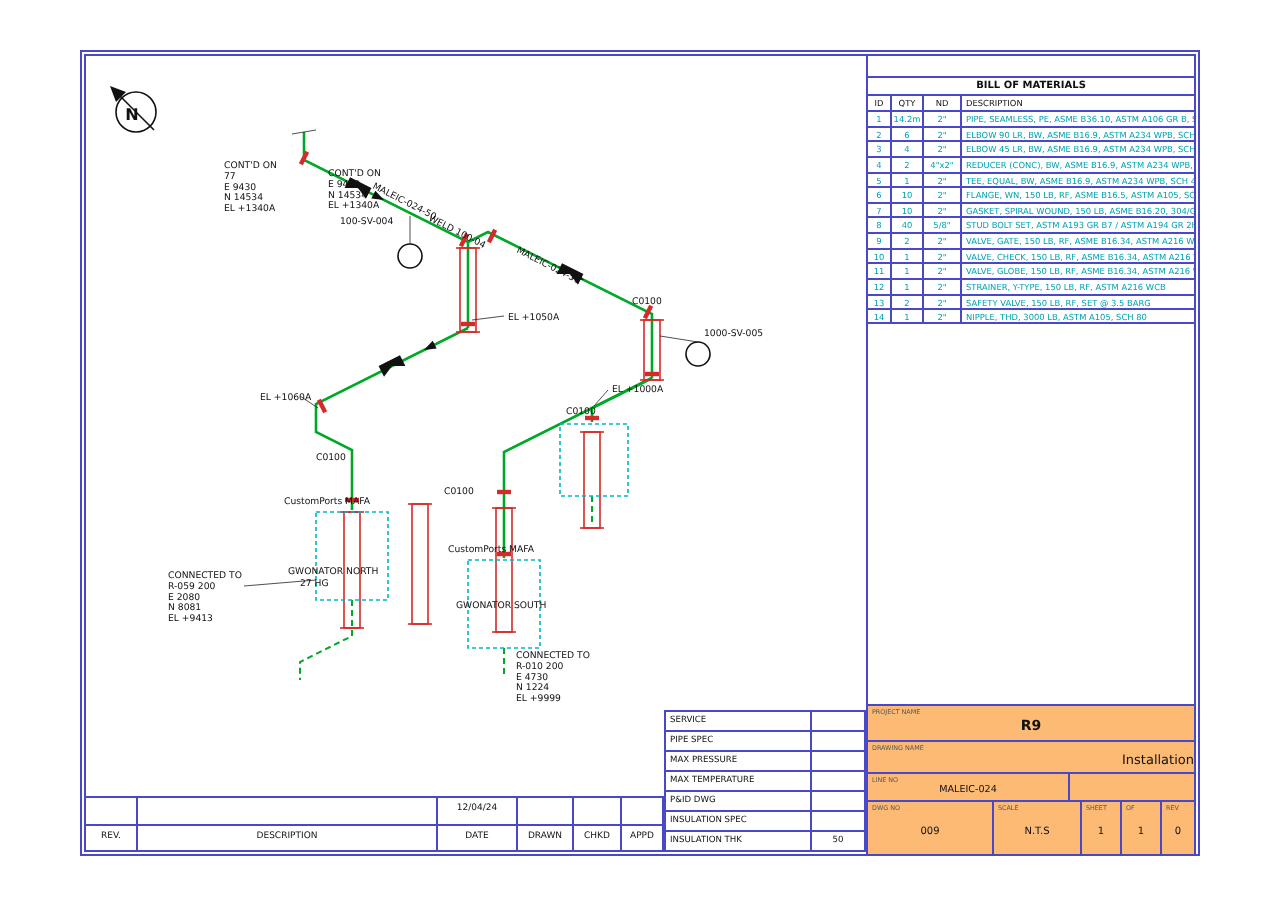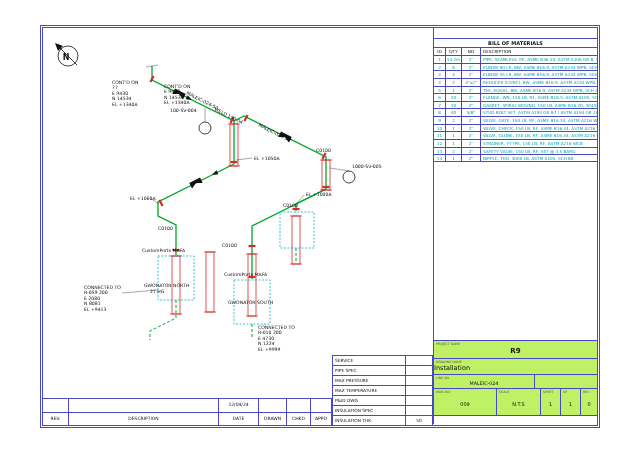--- a/index.html
+++ b/index.html
@@ -38,27 +38,27 @@
   .spec-row:first-child{border-top:none}
   .spec-label{width:72px;font-size:4.3px;line-height:9px;padding-left:2px;overflow:hidden;white-space:nowrap;box-sizing:border-box}
   .spec-value{flex:1;border-left:1px solid var(--grid);font-size:4.3px;line-height:9px;text-align:center;box-sizing:border-box}
   
   .rev{position:absolute;left:42px;top:398px;width:290px;height:28px;border:1px solid var(--grid);box-sizing:border-box;background:#fff}
   .rev-row{display:flex;height:13px;box-sizing:border-box}
   .rev-row.head{border-top:1px solid var(--grid);height:13px}
   .rc{font-size:4.5px;line-height:12px;text-align:center;border-right:1px solid var(--grid);box-sizing:border-box;overflow:hidden;white-space:nowrap}
   .rc.r0{width:26px}.rc.r1{width:150px}.rc.r2{width:40px}.rc.r3{width:28px}.rc.r4{width:24px}.rc.r5{width:20px;border-right:none}
   
-  .tb{position:absolute;left:433px;top:340px;width:165px;height:76px;border:1px solid var(--grid);box-sizing:border-box;background:#bef264}
+  .tb{position:absolute;left:433px;top:352px;width:165px;height:76px;border:1px solid var(--grid);box-sizing:border-box;background:#fdba74}
   .tb-row{position:relative;border-top:1px solid var(--grid);box-sizing:border-box}
   .tb-row:first-child{border-top:none}
   .tb-mini{position:absolute;top:1px;left:2px;font-size:3.2px;color:#555;white-space:nowrap}
   .tb-project{height:17px}.tb-drawing{height:16px}.tb-line{height:14px;display:flex}.tb-bottom{height:27px;display:flex}
   .tb-big{font-size:7px;font-weight:bold;text-align:center;padding-top:6px}
-  .tb-big2{font-size:6.5px;text-align:left;padding-top:5px}
+  .tb-big2{font-size:6.5px;text-align:right;padding-top:5px}
   .tb-line-left{position:relative;width:100px;box-sizing:border-box}
   .tb-line-right{flex:1;border-left:1px solid var(--grid);box-sizing:border-box}
   .tb-line-value{font-size:4.8px;text-align:center;padding-top:6px}
   .tbc{position:relative;border-left:1px solid var(--grid);box-sizing:border-box}
   .tbc:first-child{border-left:none}
   .tbc-value{font-size:5px;text-align:center;padding-top:12px}
   .tbc.w0{width:62px}.tbc.w1{width:44px}.tbc.w2{width:20px}.tbc.w3{width:20px}.tbc.w4{width:17px}
 </style>
 </head>
 <body>

